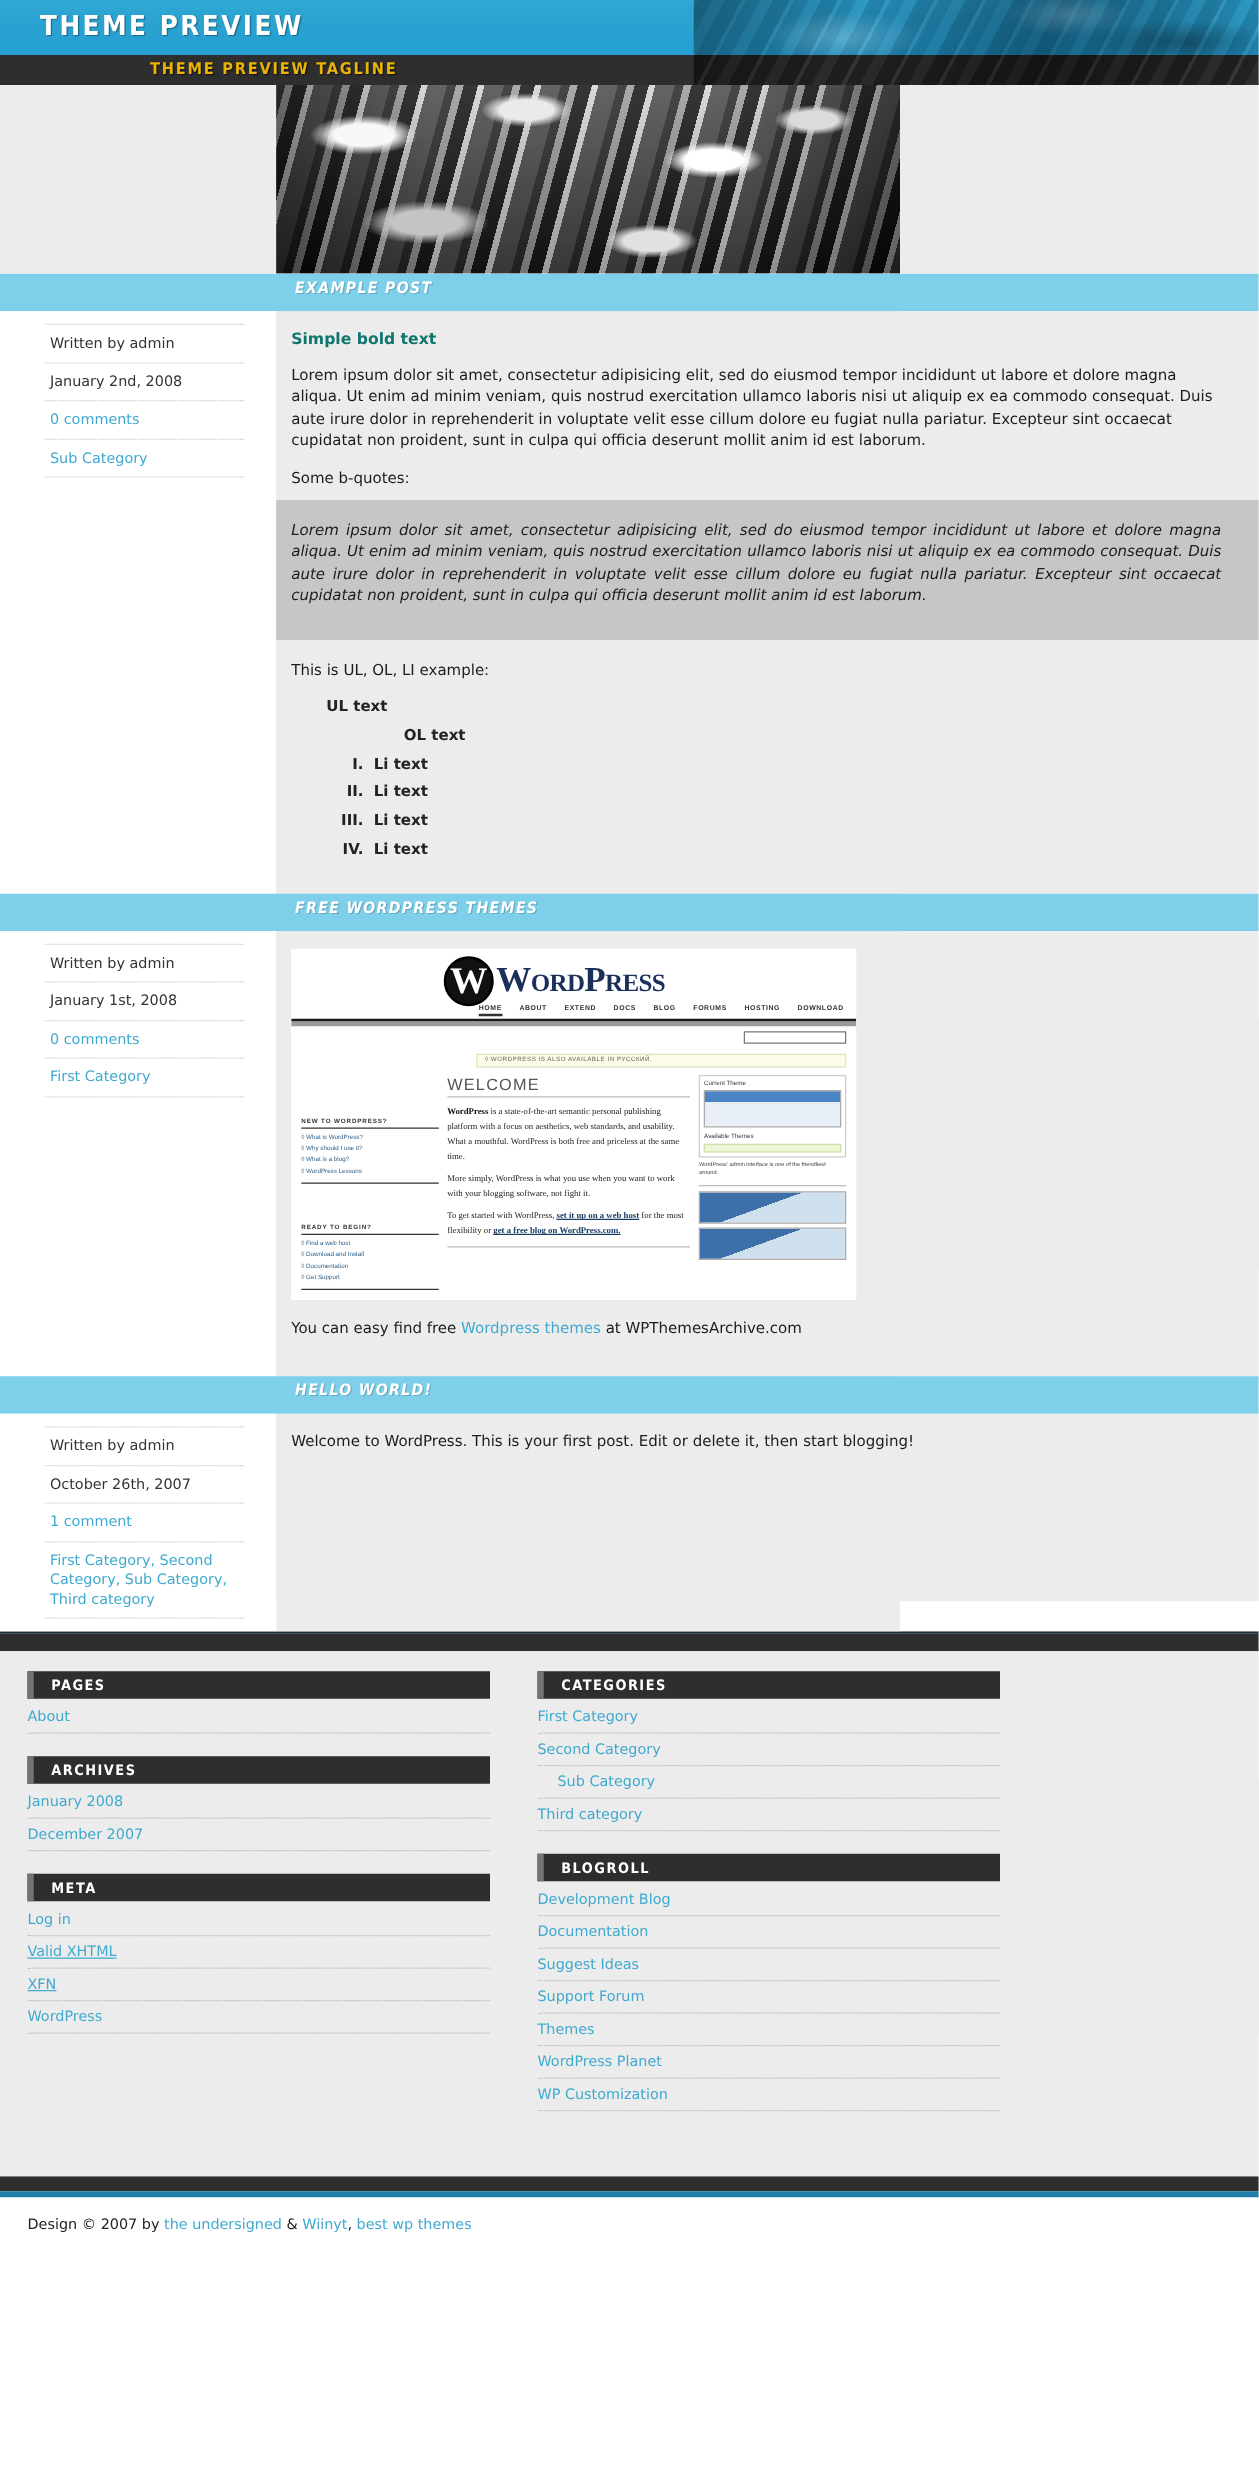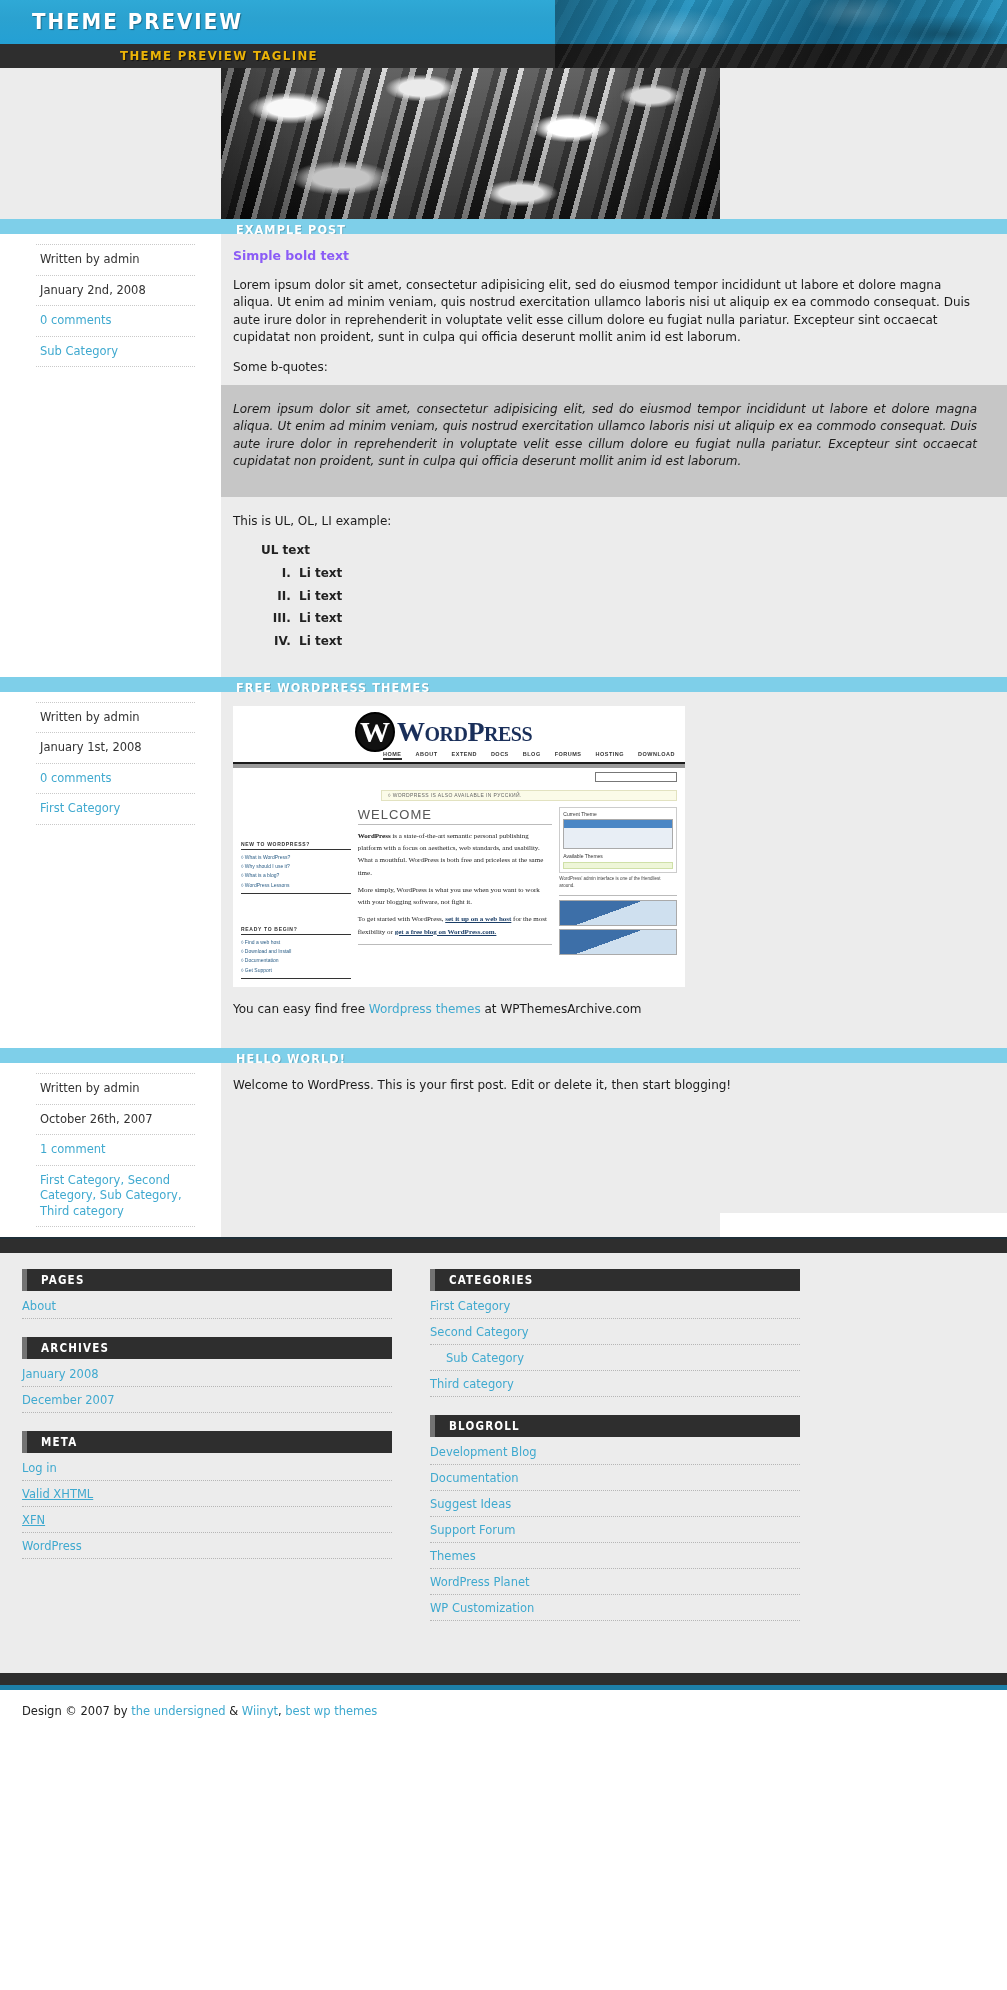--- a/index.html
+++ b/index.html
@@ -98,22 +98,23 @@
     background:#fff;
   }
   .content-bg{
     position:absolute; left:221px; width:499px; top:0; bottom:0;
     background:#ececec;
   }
 
   .post { position:relative; }
   .post-title-bar{
     background:#7ecfe9;
-    height:15px;
+    height:30px;
     line-height:22px;
+    font-style:italic;
   }
   .post-title{
     margin:0; padding:0 0 0 236px;
     font-family:"DejaVu Sans Condensed","DejaVu Sans", sans-serif;
     font-size:12.5px; font-weight:bold; letter-spacing:1.1px;
     text-transform:uppercase; color:#ffffff;
     text-shadow:1px 1px 0 rgba(0,0,0,.18);
   }
   .post-body{
     position:relative;
@@ -138,21 +139,21 @@
   .meta-item.cats a{ color:#3fa9cf; }
 
   .post-content{
     flex:1 1 auto;
     background:#ececec;
     padding:14px 30px 18px 12px;
     min-height:60px;
   }
   .post-content p{ margin:0 0 12px 0; line-height:1.45; font-size:12px; color:#1c1c1c; }
   .post-content p.tight{ margin-bottom:9px; }
-  .post-content h3.bold{ margin:0 0 14px 0; font-size:12.5px; font-weight:bold; color:#8b5cf6; }
+  .post-content h3.bold{ margin:0 0 14px 0; font-size:12.5px; font-weight:bold; color:#0f766e; }
   .post-content a{ color:#3fa9cf; text-decoration:none; }
 
   blockquote{
     margin:0 -30px 16px -12px;
     padding:16px 30px 14px 12px;
     background:#c6c6c6;
     font-style:italic;
     font-size:11.5px;
     line-height:2.0;
     text-align:justify;
@@ -334,20 +335,21 @@
         <p>Lorem ipsum dolor sit amet, consectetur adipisicing elit, sed do eiusmod tempor incididunt ut labore et dolore magna aliqua. Ut enim ad minim veniam, quis nostrud exercitation ullamco laboris nisi ut aliquip ex ea commodo consequat. Duis aute irure dolor in reprehenderit in voluptate velit esse cillum dolore eu fugiat nulla pariatur. Excepteur sint occaecat cupidatat non proident, sunt in culpa qui officia deserunt mollit anim id est laborum.</p>
         <p class="tight">Some b-quotes:</p>
         <blockquote>
           <p>Lorem ipsum dolor sit amet, consectetur adipisicing elit, sed do eiusmod tempor incididunt ut labore et dolore magna aliqua. Ut enim ad minim veniam, quis nostrud exercitation ullamco laboris nisi ut aliquip ex ea commodo consequat. Duis aute irure dolor in reprehenderit in voluptate velit esse cillum dolore eu fugiat nulla pariatur. Excepteur sint occaecat cupidatat non proident, sunt in culpa qui officia deserunt mollit anim id est laborum.</p>
         </blockquote>
         <p class="tight">This is UL, OL, LI example:</p>
         <div class="list-block">
           <ul class="demo-ul">
             <li>UL text</li>
           </ul>
+          <div class="ol-lead">OL text</div>
           <ol class="demo-ol">
             <li>Li text</li>
             <li>Li text</li>
             <li>Li text</li>
             <li>Li text</li>
           </ol>
         </div>
       </div>
     </div>
   </div>

